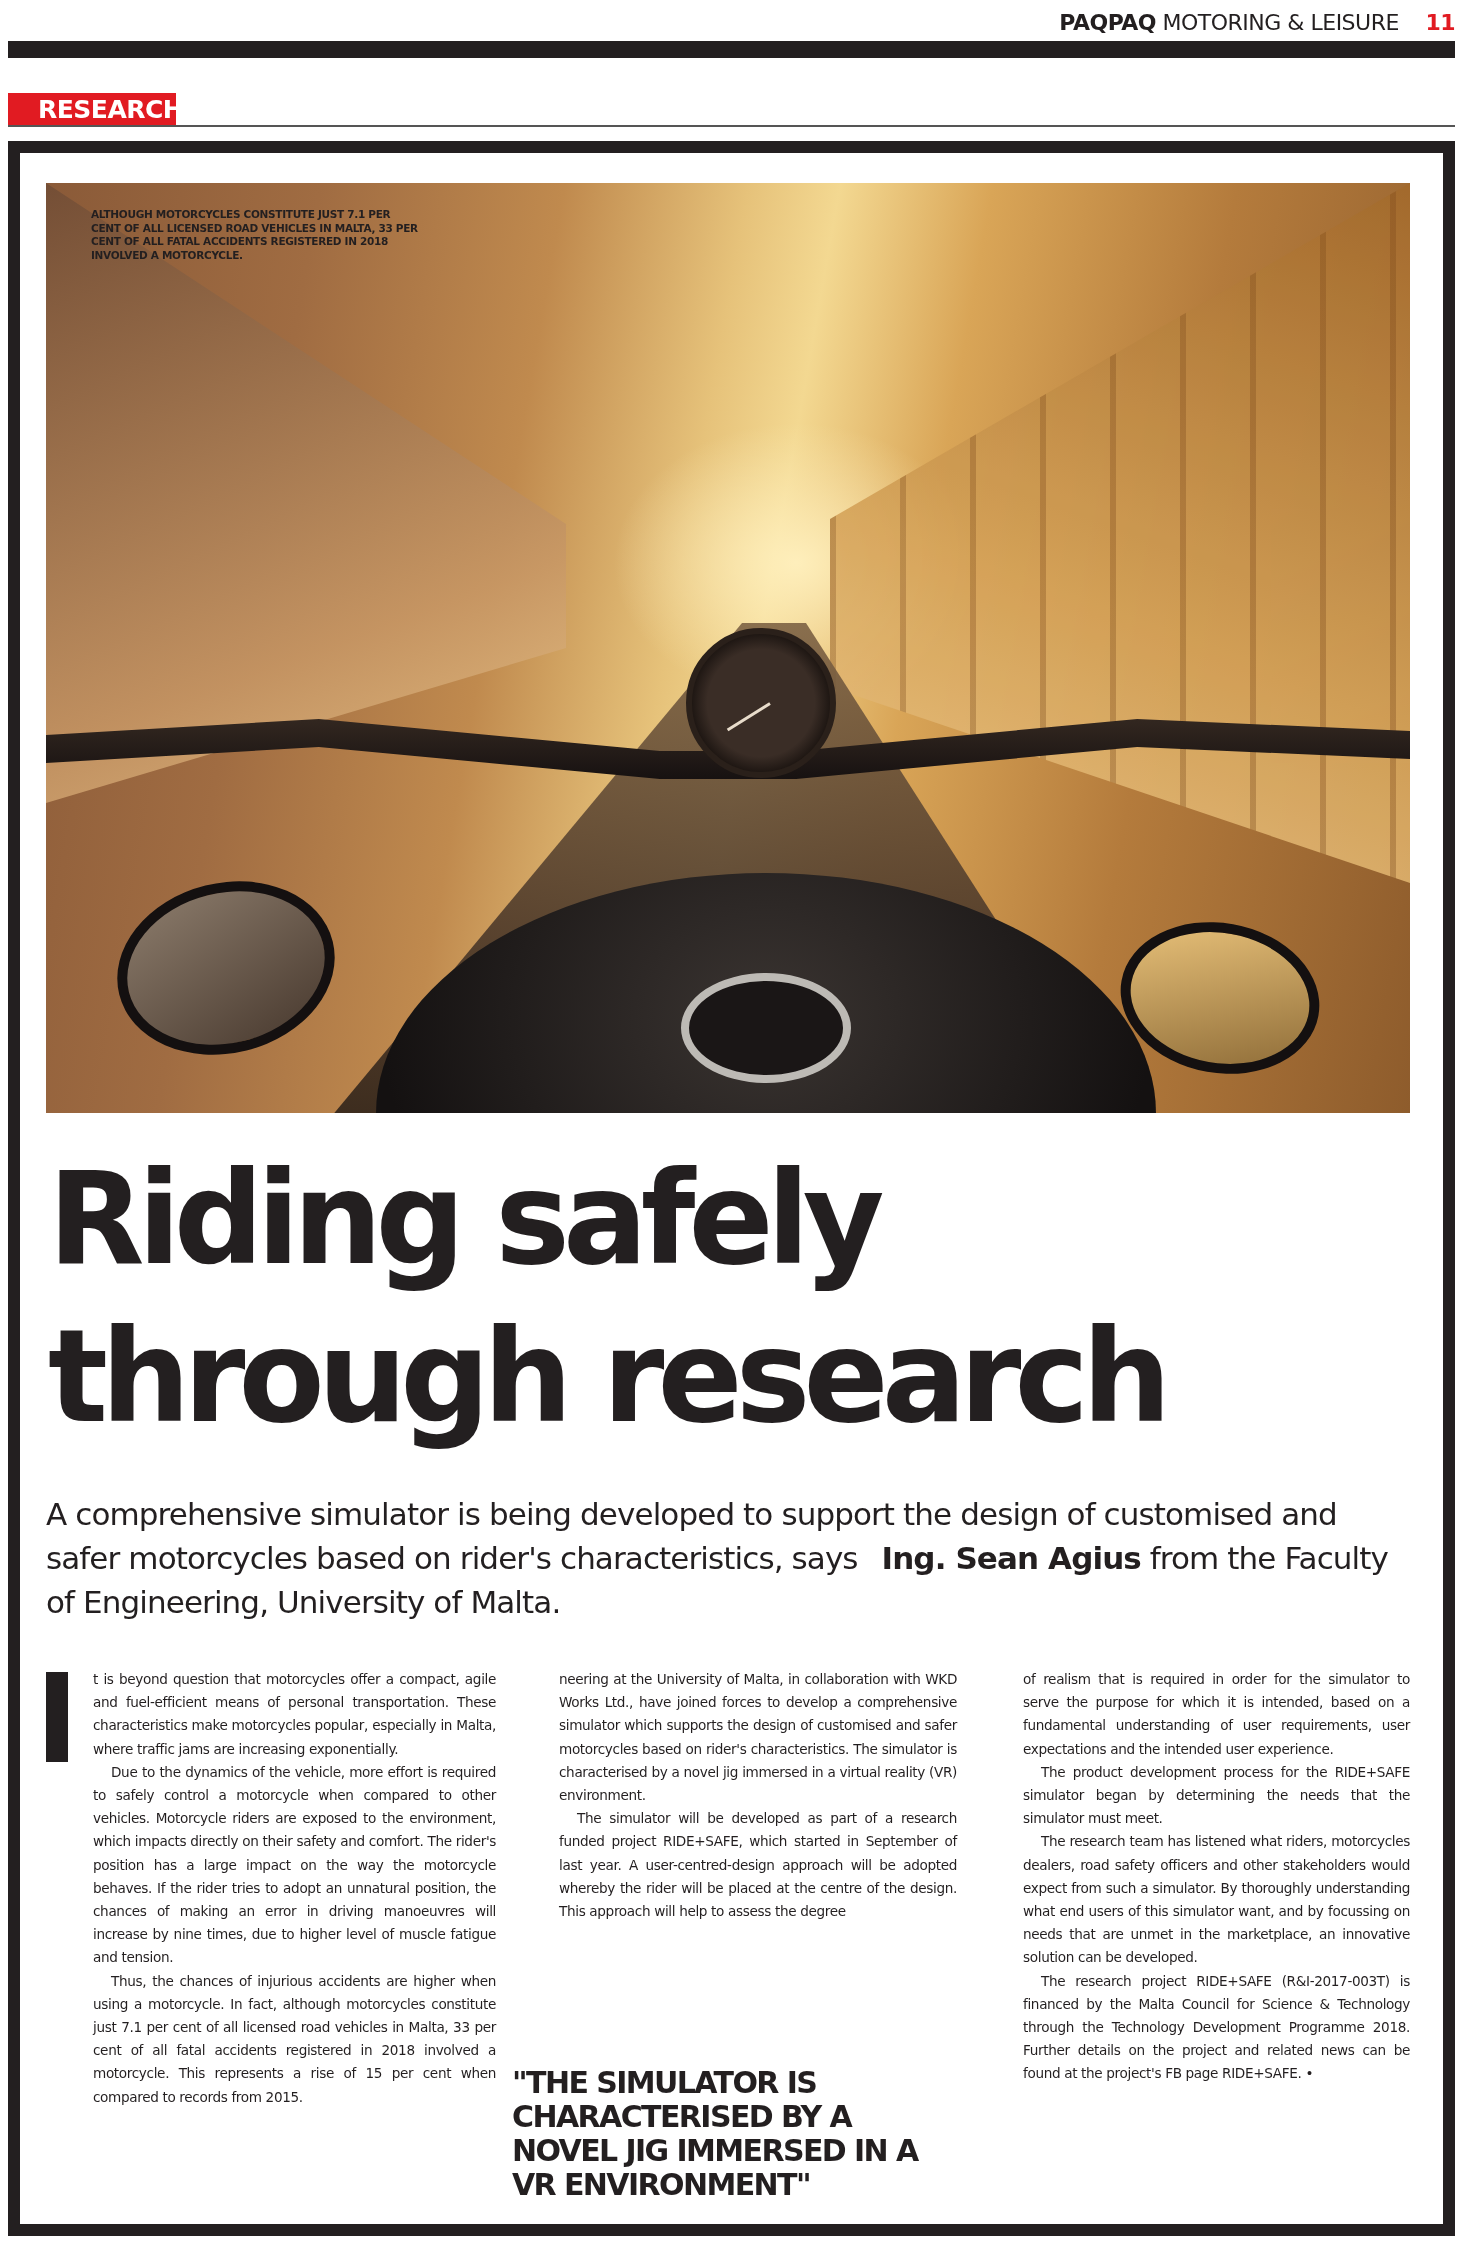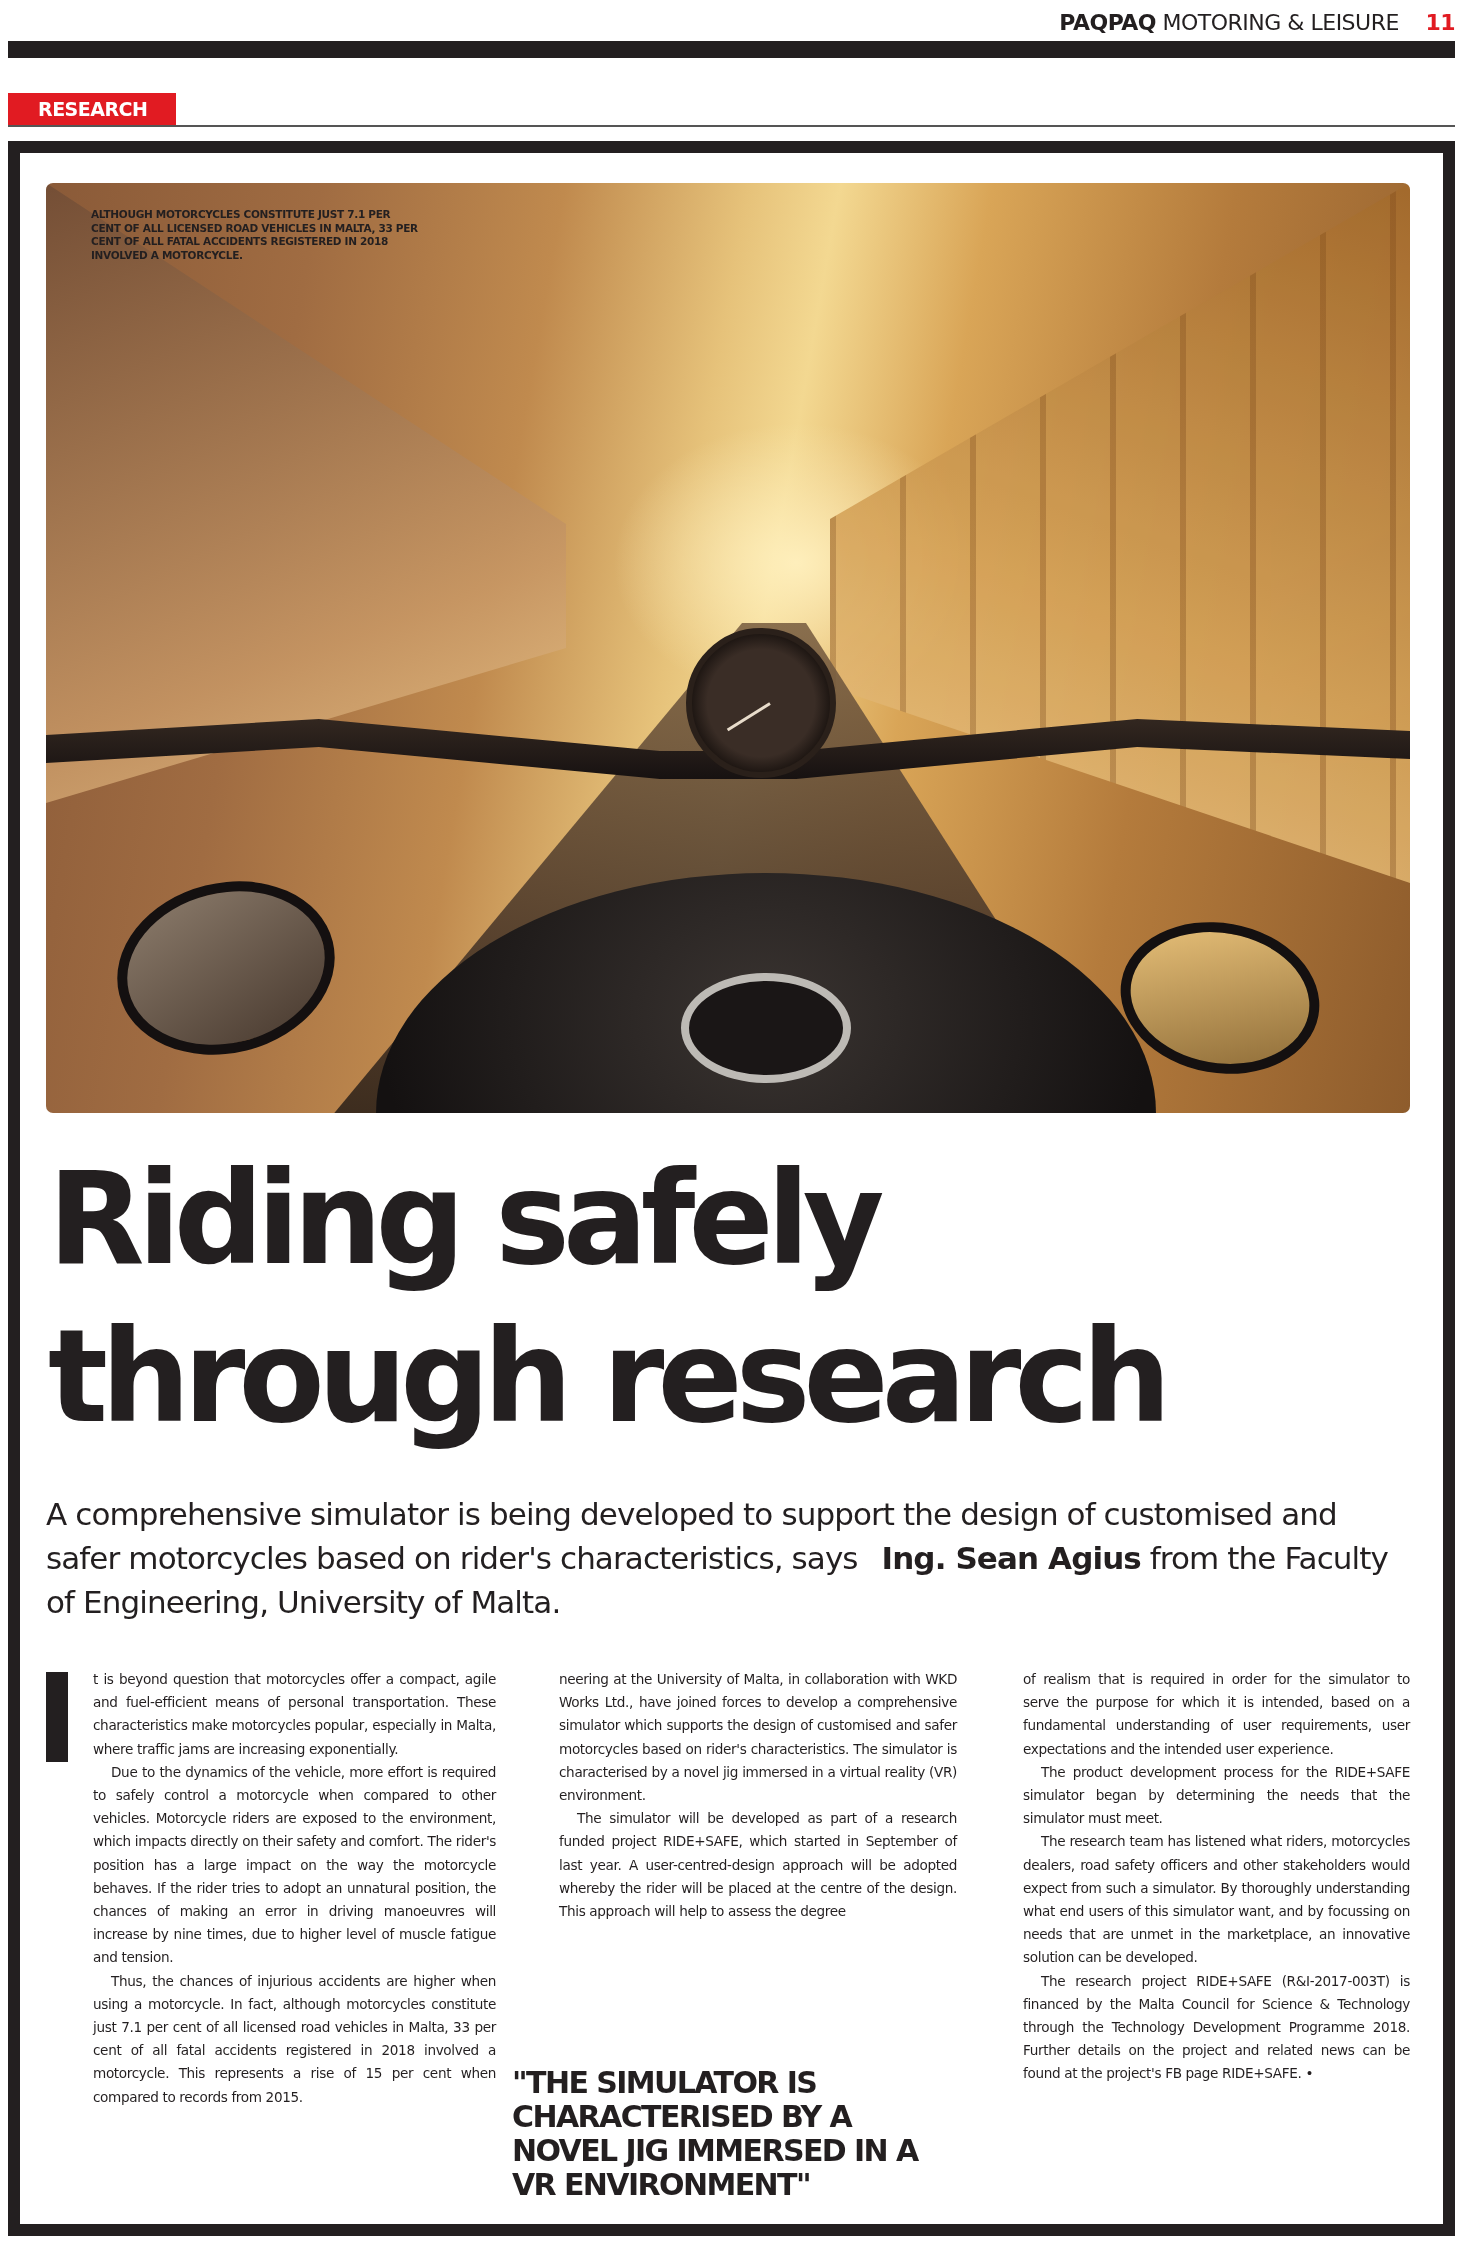--- a/index.html
+++ b/index.html
@@ -5,30 +5,29 @@
   * { box-sizing: border-box; margin: 0; padding: 0; }
   html, body { width: 1465px; height: 2249px; background: #ffffff; overflow: hidden; }
   body { position: relative; font-family: "DejaVu Sans", sans-serif; color: #231f20; }
 
   .masthead { position: absolute; left: 8px; right: 10px; top: 6px; height: 34px; text-align: right; font-family: "DejaVu Sans", sans-serif; font-size: 22px; line-height: 34px; letter-spacing: -0.5px; color: #231f20; }
   .masthead .brand { font-weight: bold; }
   .masthead .section { font-weight: normal; }
   .masthead .page { color: #e11b22; font-weight: bold; margin-left: 20px; }
   .top-bar { position: absolute; left: 8px; right: 10px; top: 41px; height: 17px; background: #231f20; }
 
-  .section-tab { position: absolute; left: 8px; top: 93px; width: 168px; height: 33px; background: #e11b22; color: #ffffff; font-family: "DejaVu Sans", sans-serif; font-weight: bold; font-size: 19px; line-height: 33px; padding-left: 30px; letter-spacing: -0.5px; }
+  .section-tab { position: absolute; left: 8px; top: 93px; width: 168px; height: 33px; background: #e11b22; color: #ffffff; font-family: "DejaVu Sans", sans-serif; font-weight: bold; font-size: 25px; line-height: 33px; padding-left: 30px; letter-spacing: -0.5px; }
   .section-rule { position: absolute; left: 8px; right: 10px; top: 125px; height: 2px; background: #555; }
 
   .frame { position: absolute; left: 8px; top: 141px; width: 1447px; height: 2095px; border: 12px solid #231f20; background: #fff; }
 
   .photo { position: absolute; left: 46px; top: 183px; width: 1364px; height: 930px; overflow: hidden;
     background:
       radial-gradient(ellipse 260px 200px at 750px 380px, rgba(255,240,190,0.95), rgba(255,220,140,0) 70%),
       linear-gradient(100deg, #8a5a38 0%, #a06c42 18%, #c08a4e 34%, #e6c27a 46%, #f3d891 52%, #d9a557 62%, #b47b3c 78%, #8e5c2c 100%);
-    border-radius: 7px;
   }
   .photo .road { position: absolute; left: 280px; top: 440px; width: 800px; height: 500px; background: linear-gradient(180deg, #7d6244 0%, #4e3a2a 60%, #2e2219 100%); clip-path: polygon(52% 0, 60% 0, 100% 100%, 0 100%); opacity: 0.9; }
   .photo .left-wall { position: absolute; left: 0; top: 0; width: 520px; height: 620px; background: linear-gradient(160deg, #704c35, #c89866 70%, #e8c48a); clip-path: polygon(0 0, 100% 55%, 100% 75%, 0 100%); opacity: 0.85; }
   .photo .right-bldg { position: absolute; right: 0; top: 0; width: 580px; height: 700px; background: repeating-linear-gradient(90deg, rgba(120,70,25,0.35) 0 6px, rgba(0,0,0,0) 6px 70px), linear-gradient(200deg, #a36a2c, #d6a45a 60%, #ecc88a); clip-path: polygon(0 48%, 100% 0, 100% 100%, 0 72%); opacity: 0.9; }
   .photo .handlebar { position: absolute; left: 0; top: 520px; width: 1364px; height: 80px; background: linear-gradient(180deg, #3a2d24, #151010); clip-path: polygon(0 40%, 20% 20%, 45% 60%, 55% 60%, 80% 20%, 100% 35%, 100% 70%, 80% 55%, 55% 95%, 45% 95%, 20% 55%, 0 75%); }
   .photo .tank { position: absolute; left: 330px; top: 690px; width: 780px; height: 480px; border-radius: 50% 50% 0 0; background: radial-gradient(ellipse at 50% 30%, #3a3431, #141111 70%); }
   .photo .cap { position: absolute; left: 635px; top: 790px; width: 170px; height: 110px; border-radius: 50%; border: 8px solid #bdbab5; background: #1a1616; }
   .photo .gauge { position: absolute; left: 640px; top: 445px; width: 150px; height: 150px; border-radius: 50%; background: radial-gradient(circle, #3a2d26 55%, #201814 70%); border: 6px solid #2a201a; }
   .photo .gauge::after { content: ""; position: absolute; left: 28px; top: 68px; width: 50px; height: 3px; background: #e8dccb; transform: rotate(-32deg); transform-origin: right center; }
   .photo .mirror-left { position: absolute; left: 70px; top: 700px; width: 220px; height: 170px; border-radius: 50%; border: 10px solid #141010; background: linear-gradient(160deg, #8a7a6a, #4a3b30); transform: rotate(-14deg); }

